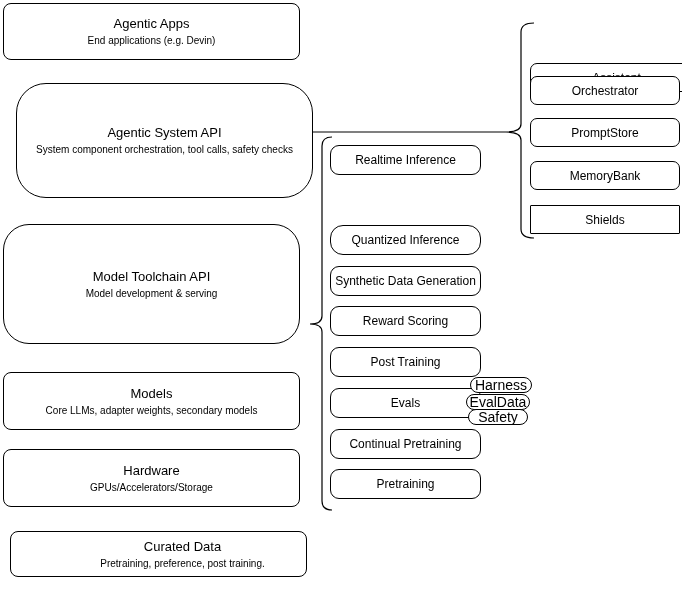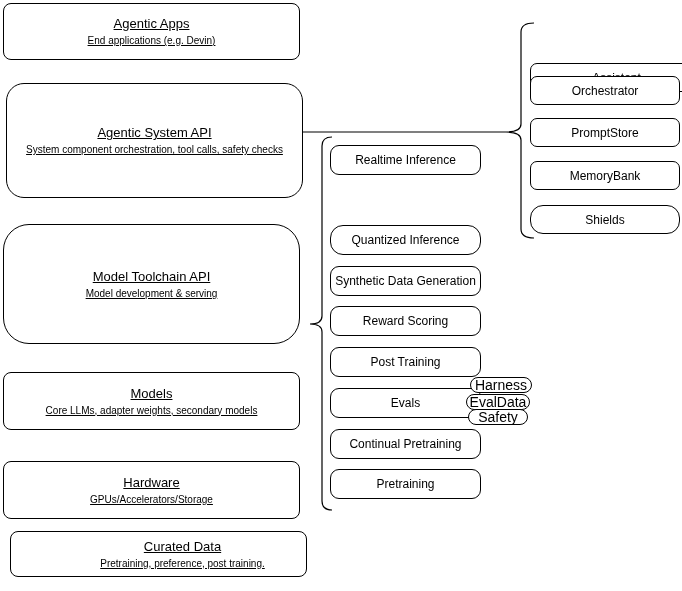--- a/index.html
+++ b/index.html
@@ -15,21 +15,21 @@
   .node {
     position: absolute;
     box-sizing: border-box;
     background: #ffffff;
     border: 1.2px solid #000000;
     display: flex;
     align-items: center;
     justify-content: center;
     text-align: center;
   }
-  .panel { flex-direction: column; text-decoration: underline; }
+  .panel { flex-direction: column; }
   .panel .panel-title { font-size: 13px; line-height: 16px; }
   .panel .panel-sub   { font-size: 10px; line-height: 13px; margin-top: 2px; }
   .mbox, .rbox { font-size: 12px; line-height: 14px; z-index: 1; }
   .pill {
     position: absolute;
     box-sizing: border-box;
     background: #ffffff;
     border: 1.2px solid #000000;
     border-radius: 9px;
     display: flex;
@@ -54,36 +54,36 @@
     <path d="M303,132 L506,132" stroke="#000000" stroke-width="1.2" fill="none"></path>
     <path d="M534,23 Q521,23 521,32 L521,124 Q521,132 506,132 Q521,132 521,140 L521,229 Q521,238 534,238" stroke="#000000" stroke-width="1.2" fill="none"></path>
     <path d="M332,137 Q322,137 322,146 L322,316 Q322,324 310,324 Q322,324 322,332 L322,501 Q322,510 332,510" stroke="#000000" stroke-width="1.2" fill="none"></path>
   </svg>
 
   <div class="node panel" style="left:3px; top:3px; width:297px; height:57px; border-radius:8px;">
     <div class="panel-title">Agentic Apps</div>
     <div class="panel-sub">End applications (e.g. Devin)</div>
   </div>
 
-  <div class="node panel" style="left:6px; top:83px; width:297px; height:115px; border-radius:18px;text-align:right;">
+  <div class="node panel" style="left:16px; top:83px; width:297px; height:115px; border-radius:30px;text-align:right;">
     <div class="panel-title">Agentic System API</div>
     <div class="panel-sub">System component orchestration, tool calls, safety checks</div>
   </div>
 
   <div class="node panel" style="left:3px; top:224px; width:297px; height:120px; border-radius:26px;">
     <div class="panel-title">Model Toolchain API</div>
     <div class="panel-sub">Model development &amp; serving</div>
   </div>
 
   <div class="node panel" style="left:3px; top:372px; width:297px; height:58px; border-radius:8px;">
     <div class="panel-title">Models</div>
     <div class="panel-sub">Core LLMs, adapter weights, secondary models</div>
   </div>
 
-  <div class="node panel" style="left:3px; top:449px; width:297px; height:58px; border-radius:8px;margin-top:12px;">
+  <div class="node panel" style="left:3px; top:449px; width:297px; height:58px; border-radius:8px;">
     <div class="panel-title">Hardware</div>
     <div class="panel-sub">GPUs/Accelerators/Storage</div>
   </div>
 
   <div class="node panel" style="left:10px; top:531px; width:297px; height:46px; border-radius:8px;padding-left:48px;">
     <div class="panel-title">Curated Data</div>
     <div class="panel-sub">Pretraining, preference, post training.</div>
   </div>
 
   <div class="node mbox" style="left:330px; top:145px; width:151px; height:30px; border-radius:9px;">Realtime Inference</div>
@@ -96,15 +96,15 @@
   <div class="node mbox" style="left:330px; top:469px; width:151px; height:30px; border-radius:9px;">Pretraining</div>
 
   <div class="pill" style="left:470px; top:377px; width:62px; height:16px;">Harness</div>
   <div class="pill" style="left:466px; top:394px; width:64px; height:16px;">EvalData</div>
   <div class="pill" style="left:468px; top:409px; width:60px; height:16px;">Safety</div>
 
   <div class="node rbox" style="left:530px; top:35px; width:173px; height:29px; border-radius:7px;margin-top:28px;">Assistant</div>
   <div class="node rbox" style="left:530px; top:76px; width:150px; height:29px; border-radius:7px;">Orchestrator</div>
   <div class="node rbox" style="left:530px; top:118px; width:150px; height:29px; border-radius:7px;">PromptStore</div>
   <div class="node rbox" style="left:530px; top:161px; width:150px; height:29px; border-radius:7px;">MemoryBank</div>
-  <div class="node rbox" style="left:530px; top:205px; width:150px; height:29px; border-radius:13px;">Shields</div>
+  <div class="node rbox" style="left:530px; top:205px; width:150px; height:29px; border-radius:1px;">Shields</div>
 
 </div>
 
 </body></html>

